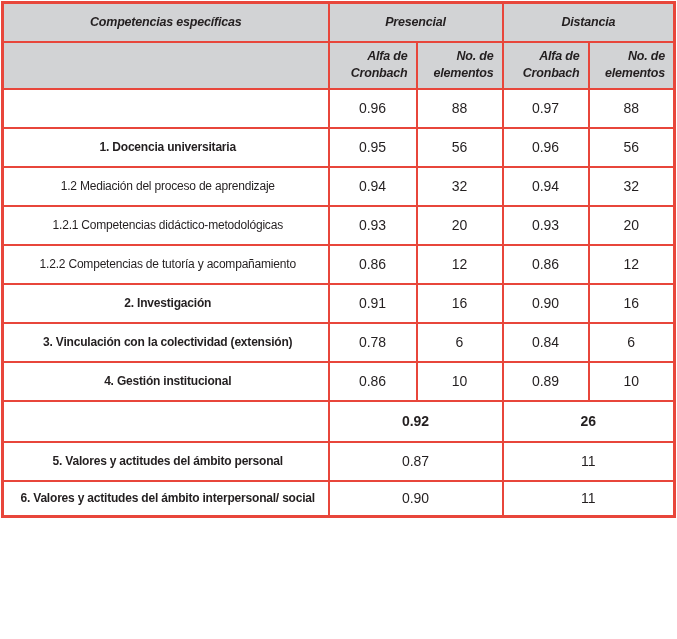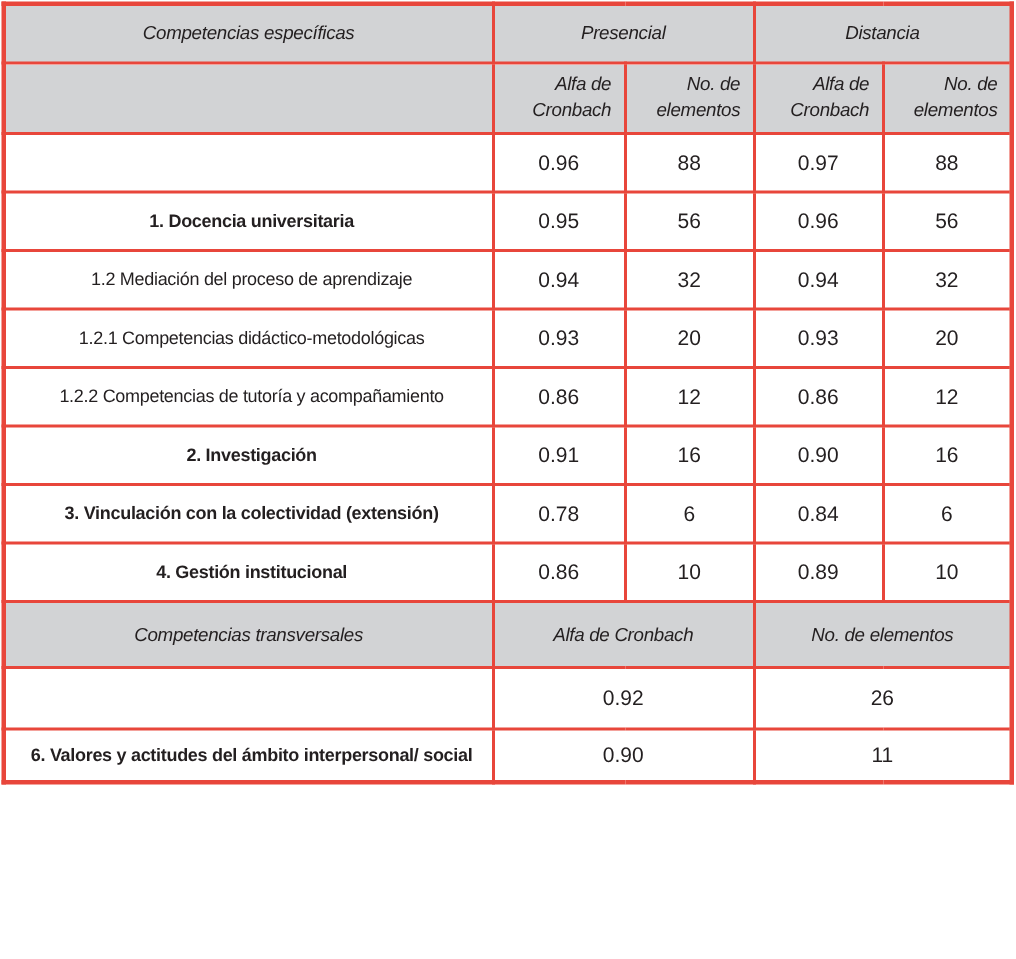--- a/index.html
+++ b/index.html
@@ -13,21 +13,21 @@
     border:3px solid #e8463b;
   }
   table.rel td{
     border:2px solid #e8463b;
     overflow:hidden;
     vertical-align:middle;
   }
   
   td.hcell{
     background:#d2d3d5;
-    font-weight:normal;
+    font-weight:bold;
     font-style:italic;
     font-size:12.5px;
     text-align:center;
     letter-spacing:-0.2px;
   }
   td.hcell.right{
     text-align:right;
     padding:2px 8px 2px 2px;
     line-height:1.35;
   }
@@ -44,21 +44,21 @@
     text-align:center;
     font-size:14px;
     background:#fff;
   }
   tr.bold td.label{font-weight:bold;}
   
   tr.r-h1{height:39px;}
   tr.r-h2{height:47px;}
   tr.r-data{height:39px;}
   tr.r-thdr{height:44px;}
-  tr.r-t0{height:41px;}
+  tr.r-t0{height:41px;font-weight:bold;}
   tr.r-t1{height:39px;}
   tr.r-t2{height:36px;}
 </style>
 </head>
 <body>
 
 <div class="stage">
   <table class="rel">
     <colgroup>
       <col style="width:326px">
@@ -133,30 +133,30 @@
       <td class="num">6</td>
     </tr>
     <tr class="r-data bold">
       <td class="label">4. Gestión institucional</td>
       <td class="num">0.86</td>
       <td class="num">10</td>
       <td class="num">0.89</td>
       <td class="num">10</td>
     </tr>
 
-    <tr class="r-thdr">
-      <td class="hcell">Competencias transversales</td>
-      <td class="hcell" colspan="2">Alfa de Cronbach</td>
-      <td class="hcell" colspan="2">No. de elementos</td>
-    </tr>
 
     <tr class="r-t0">
       <td class="label"></td>
       <td class="num" colspan="2">0.92</td>
       <td class="num" colspan="2">26</td>
+    </tr>
+    <tr class="r-t1 bold">
+      <td class="label">5. Valores y actitudes del ámbito personal</td>
+      <td class="num" colspan="2">0.87</td>
+      <td class="num" colspan="2">11</td>
     </tr>
     <tr class="r-t2 bold">
       <td class="label">6. Valores y actitudes del ámbito interpersonal/ social</td>
       <td class="num" colspan="2">0.90</td>
       <td class="num" colspan="2">11</td>
     </tr>
   </tbody>
     </table>
 </div>
 

